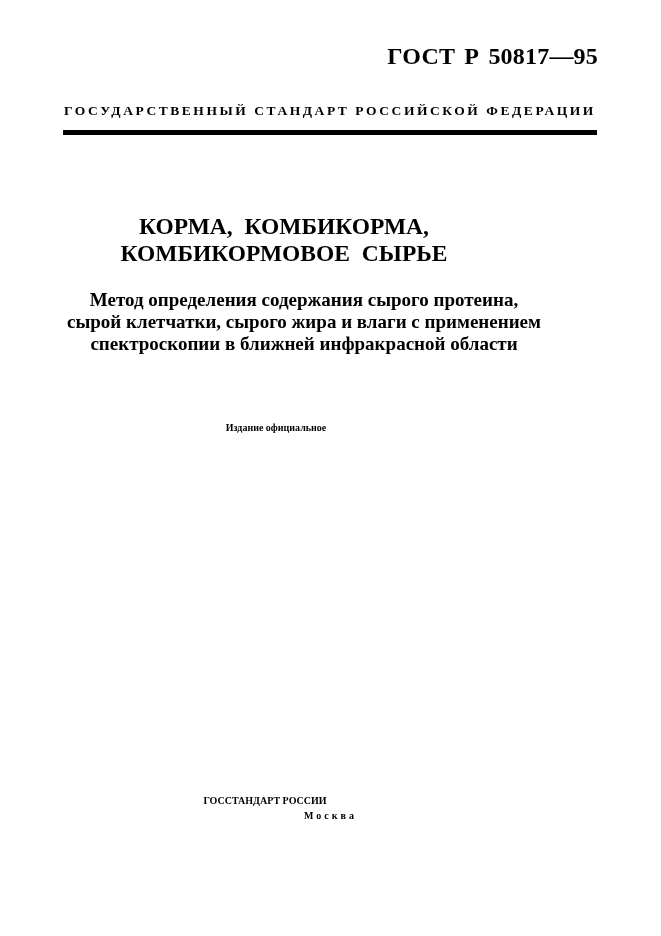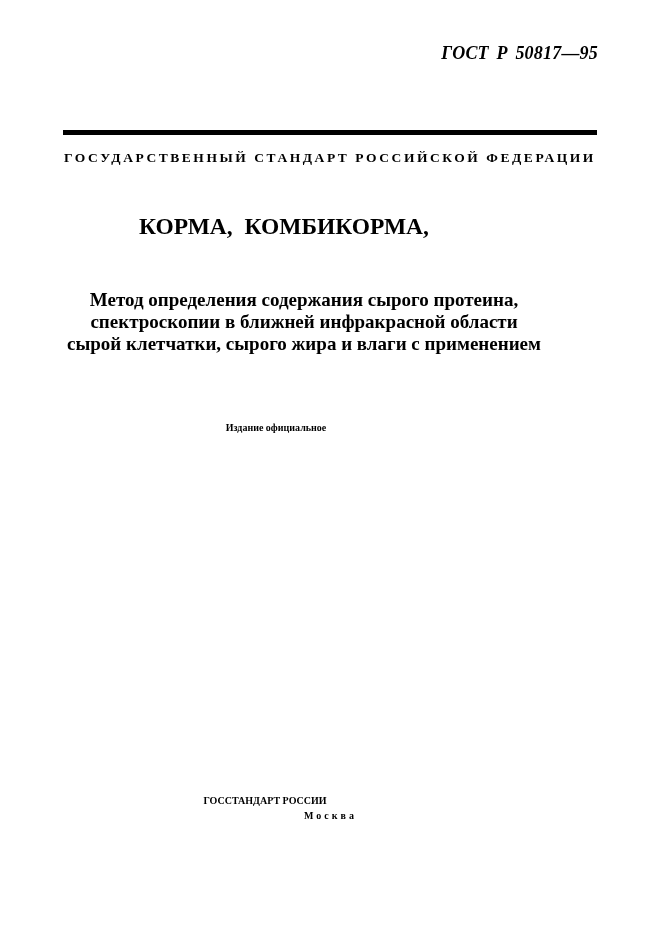--- a/index.html
+++ b/index.html
@@ -19,38 +19,36 @@
       position: absolute;
       left: 0; top: 0;
       width: 661px;
       height: 936px;
       background: #ffffff;
     }
     .std-number {
       position: absolute;
       top: 43px;
       right: 63px;
-      font-size: 18px;
+      font-size: 24px;
       font-weight: bold;
       letter-spacing: 0.2px;
       word-spacing: 3px;
       white-space: nowrap;
-      font-style: italic;
     }
     .agency-header {
       position: absolute;
       top: 103px;
       left: 63px;
       width: 534px;
       text-align: center;
       font-size: 13.5px;
       font-weight: bold;
       letter-spacing: 2.55px;
       white-space: nowrap;
-      margin-top: 47px;
     }
     .rule {
       position: absolute;
       top: 130px;
       left: 63px;
       width: 534px;
       height: 5px;
       background: #000000;
     }
     .main-title {
@@ -114,26 +112,27 @@
 <div class="page">
 
   <div class="std-number">ГОСТ Р 50817—95</div>
 
   <div class="agency-header">ГОСУДАРСТВЕННЫЙ СТАНДАРТ РОССИЙСКОЙ ФЕДЕРАЦИИ</div>
 
   <div class="rule"></div>
 
   <div class="main-title">
     <div>КОРМА,  КОМБИКОРМА,</div>
+    <div>КОМБИКОРМОВОЕ  СЫРЬЕ</div>
   </div>
 
   <div class="subtitle">
     <div>Метод определения содержания сырого протеина,</div>
+    <div>сырой клетчатки, сырого жира и влаги с применением</div>
     <div>спектроскопии в ближней инфракрасной области</div>
-    <div>сырой клетчатки, сырого жира и влаги с применением</div>
   </div>
 
   <div class="edition">Издание официальное</div>
 
   <div class="publisher">ГОССТАНДАРТ РОССИИ</div>
 
   <div class="city">Москва</div>
 
 </div>
 

